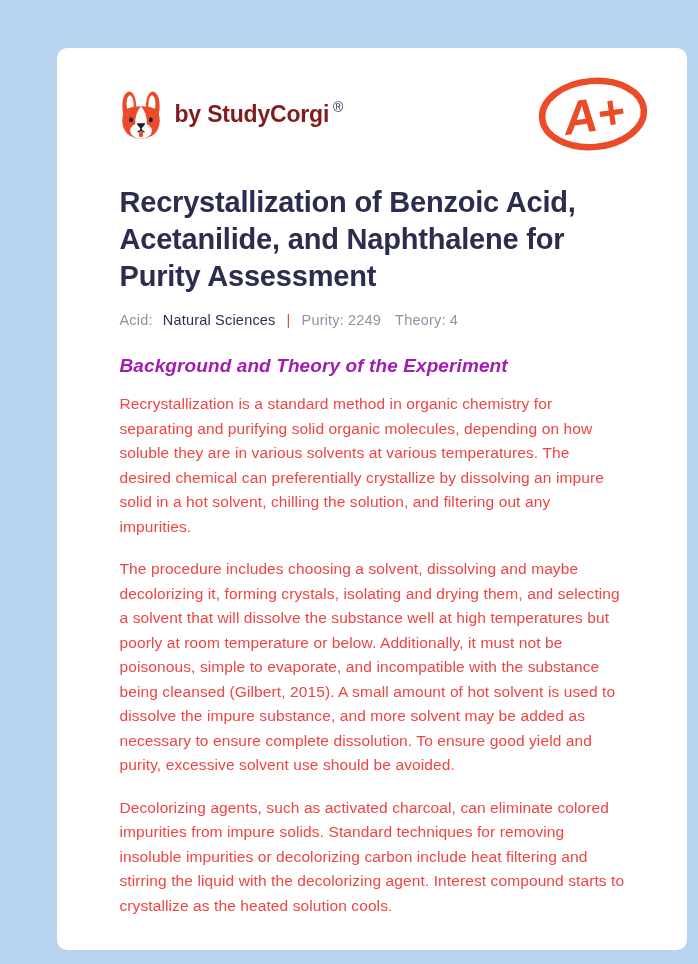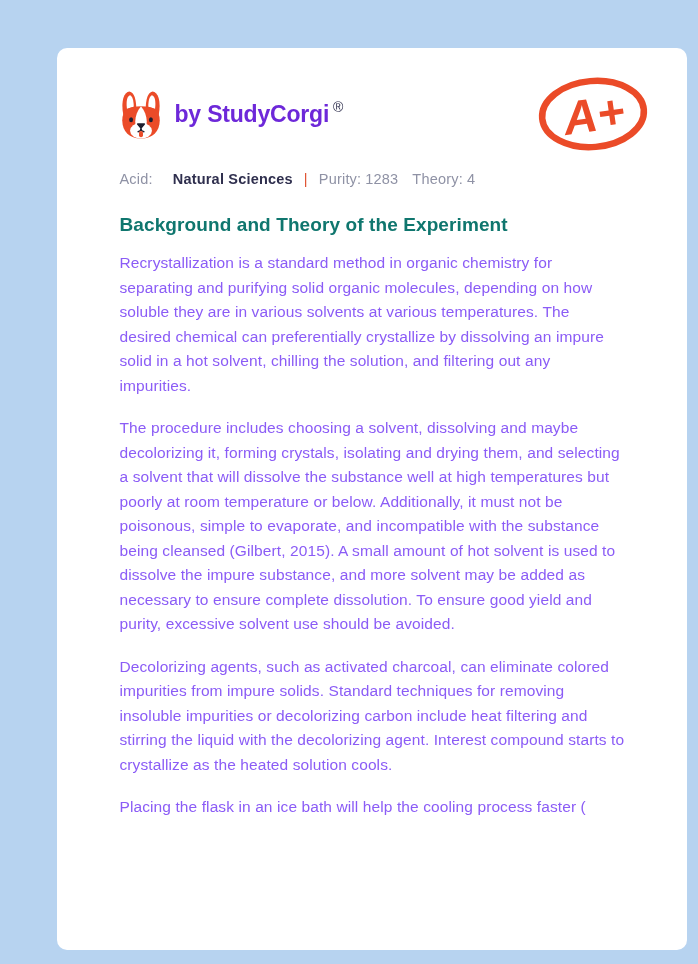--- a/index.html
+++ b/index.html
@@ -28,21 +28,21 @@
     align-items: center;
     justify-content: space-between;
     height: 80px;
     margin-right: -24px;
   }
   .brand { display: flex; align-items: center; }
   .corgi-svg { width: 42px; height: 50px; margin-right: 13px; }
   .brand-text {
     font-size: 23px;
     font-weight: 700;
-    color: #6d28d9;
+    color: #7f1d1d;
     letter-spacing: -0.2px;
   }
   .reg-mark {
     font-size: 14px;
     color: #2F2F4E;
     position: relative;
     top: -7px;
     margin-left: 4px;
   }
   .aplus-svg { width: 112px; height: 78px; }
@@ -53,36 +53,37 @@
     font-weight: 700;
     color: #2C2C4E;
     letter-spacing: -0.2px;
   }
   .meta {
     margin-top: 17px;
     font-size: 14.5px;
     color: #8F92A5;
     letter-spacing: 0.2px;
   }
-  .meta .topic-value { color: #2F2F4E; font-weight: 700; margin-left: 20px; }
+  .meta .topic-value { color: #2F2F4E; font-weight: 400; margin-left: 10px; }
   .meta .sep { color: #DF4F2C; margin: 0 11px; }
   .meta .pair { margin-right: 14px; }
   .meta .pair .val { margin-left: 4px; }
   h2.section-heading {
     margin: 27px 0 0 0;
     font-size: 19px;
     font-weight: 700;
-    color: #0f766e;
+    color: #a21caf;
     letter-spacing: 0.1px;
+    font-style: italic;
   }
   .article-body p {
     margin: 18px 0 0 0;
     font-size: 15.5px;
     line-height: 24.5px;
-    color: #8b5cf6;
+    color: #ef4444;
     letter-spacing: 0.1px;
   }
   .section-heading + .article-body p:first-child { margin-top: 15px; }
 </style>
 </head>
 <body>
 
 <div class="card">
   <div class="content">
 
@@ -105,28 +106,28 @@
         <span class="brand-text">by StudyCorgi</span>
         <span class="reg-mark">®</span>
       </div>
 
       <svg class="aplus-svg" viewBox="0 0 112 78" aria-hidden="true">
         <ellipse cx="56" cy="39" rx="51" ry="33" fill="none" stroke="#EB4B28" stroke-width="6.5" transform="rotate(-5 56 39)"></ellipse>
         <text x="26" y="56" font-size="47" font-weight="bold" font-style="italic" font-family="Liberation Sans, sans-serif" fill="#EB4B28" transform="rotate(-8 56 39)">A+</text>
       </svg>
     </div>
 
+    <h1 class="title">Recrystallization of Benzoic Acid, Acetanilide, and Naphthalene for Purity Assessment</h1>
 
     <div class="meta">
-      <span>Acid:</span><span class="topic-value">Natural Sciences</span><span class="sep">|</span><span class="pair"><span>Purity:</span><span class="val">1283</span></span><span class="pair"><span>Theory:</span><span class="val">4</span></span>
+      <span>Acid:</span><span class="topic-value">Natural Sciences</span><span class="sep">|</span><span class="pair"><span>Purity:</span><span class="val">2249</span></span><span class="pair"><span>Theory:</span><span class="val">4</span></span>
     </div>
 
     <h2 class="section-heading">Background and Theory of the Experiment</h2>
 
     <div class="article-body">
       <p>Recrystallization is a standard method in organic chemistry for separating and purifying solid organic molecules, depending on how soluble they are in various solvents at various temperatures. The desired chemical can preferentially crystallize by dissolving an impure solid in a hot solvent, chilling the solution, and filtering out any impurities.</p>
       <p>The procedure includes choosing a solvent, dissolving and maybe decolorizing it, forming crystals, isolating and drying them, and selecting a solvent that will dissolve the substance well at high temperatures but poorly at room temperature or below. Additionally, it must not be poisonous, simple to evaporate, and incompatible with the substance being cleansed (Gilbert, 2015). A small amount of hot solvent is used to dissolve the impure substance, and more solvent may be added as necessary to ensure complete dissolution. To ensure good yield and purity, excessive solvent use should be avoided.</p>
       <p>Decolorizing agents, such as activated charcoal, can eliminate colored impurities from impure solids. Standard techniques for removing insoluble impurities or decolorizing carbon include heat filtering and stirring the liquid with the decolorizing agent. Interest compound starts to crystallize as the heated solution cools.</p>
-      <p>Placing the flask in an ice bath will help the cooling process faster (</p>
     </div>
 
   </div>
 </div>
 
 </body></html>

